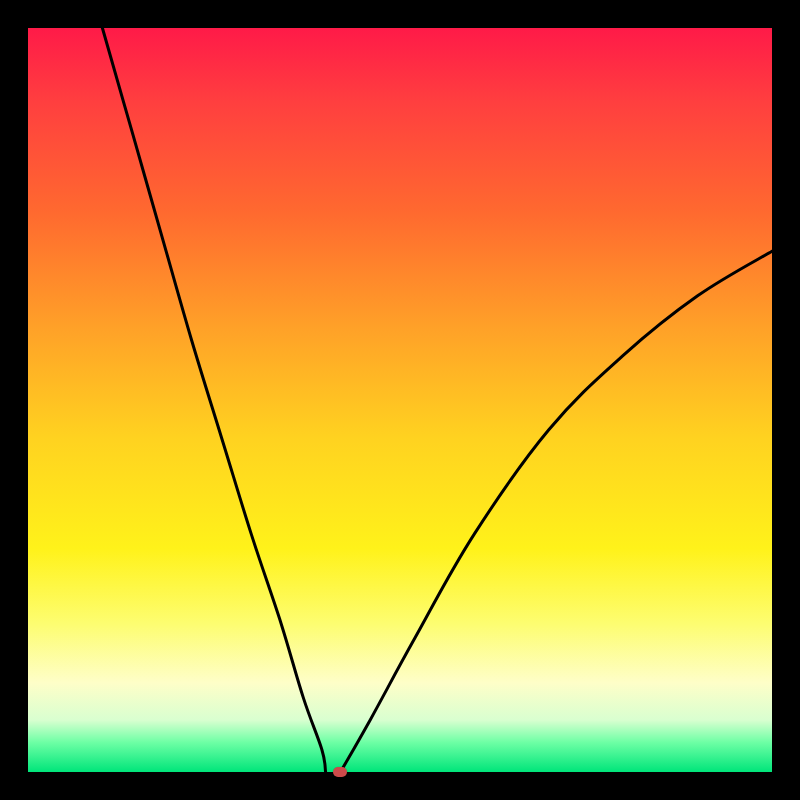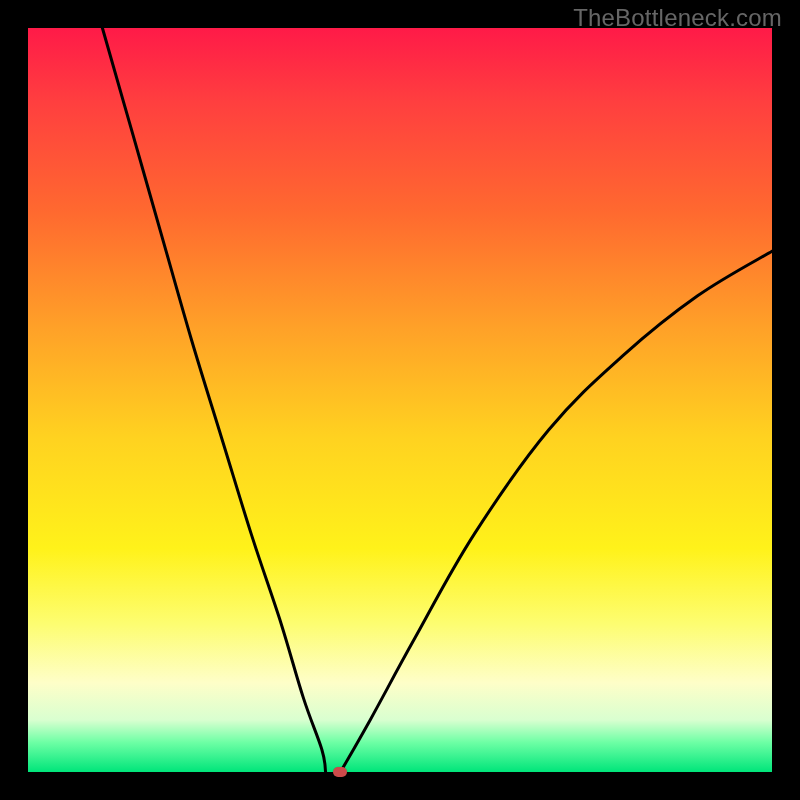--- a/index.html
+++ b/index.html
@@ -68,21 +68,20 @@
     background: #cc4a4a;
     border-radius: 5px;
     transform: translate(-50%, -50%);
     box-shadow: 0 0 0 0.5px rgba(0,0,0,0.1);
   }
 </style>
 </head>
 <body>
 
 <div class="frame">
-  <div class="watermark">TheBottleneck.com</div>
 
   <div class="plot-area">
     <svg class="curve" viewBox="0 0 744 744" preserveAspectRatio="none">
       <path d="M 74.4 0.0 C 79.8 18.7, 93.4 66.7, 104.2 104.2 C 114.9 141.7, 123.2 170.8, 133.9 208.3 C 144.6 245.8, 153.0 276.3, 163.7 312.5 C 174.4 348.6, 182.7 374.4, 193.4 409.2 C 204.2 444.0, 212.5 472.4, 223.2 505.9 C 233.9 539.4, 243.6 565.7, 253.0 595.2 C 262.3 624.7, 267.9 646.8, 275.3 669.6 C 282.6 692.4, 289.9 708.3, 293.9 721.7 C 297.9 735.1, 296.9 740.0, 297.6 744.0"></path>
       <path d="M 312.5 744.0 C 317.8 734.6, 328.8 716.0, 342.2 691.9 C 355.6 667.8, 368.1 643.6, 386.9 610.1 C 405.6 576.6, 422.3 543.4, 446.4 505.9 C 470.5 468.4, 494.0 433.9, 520.8 401.8 C 547.6 369.6, 568.4 351.5, 595.2 327.4 C 622.0 303.3, 642.8 286.6, 669.6 267.8 C 696.4 249.1, 730.6 231.2, 744.0 223.2"></path>
     </svg>
     <div class="dot" style="left: 312.48px; top: 744px;"></div>
   </div>
 </div>
 

